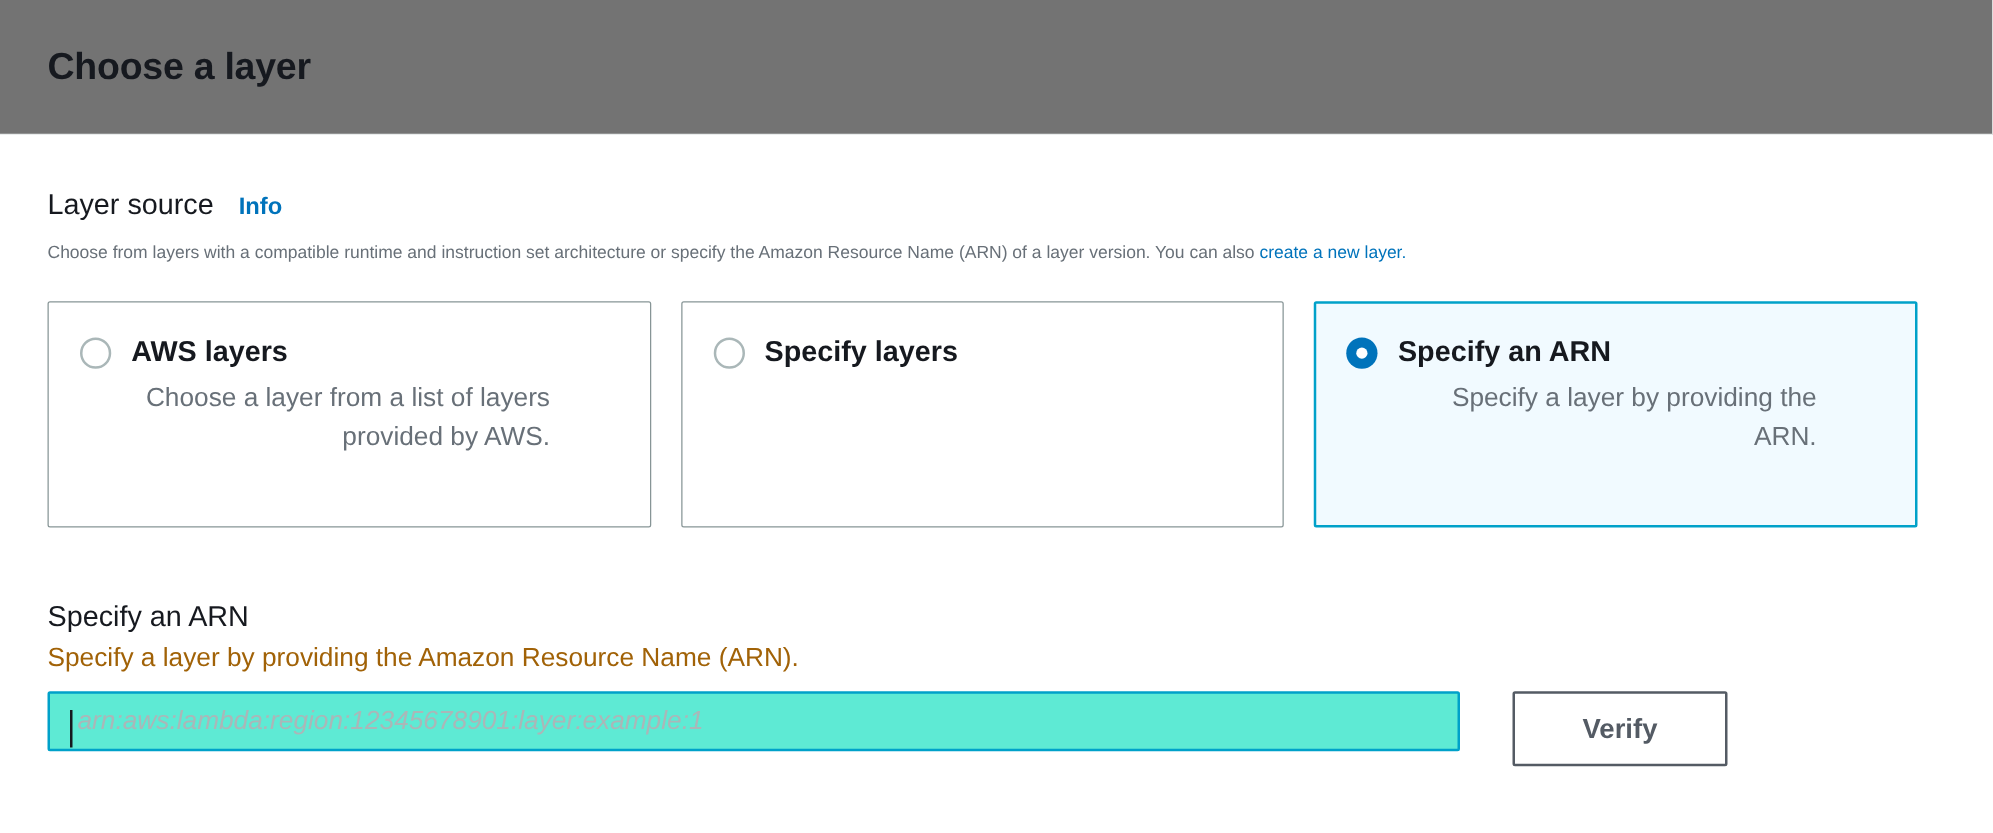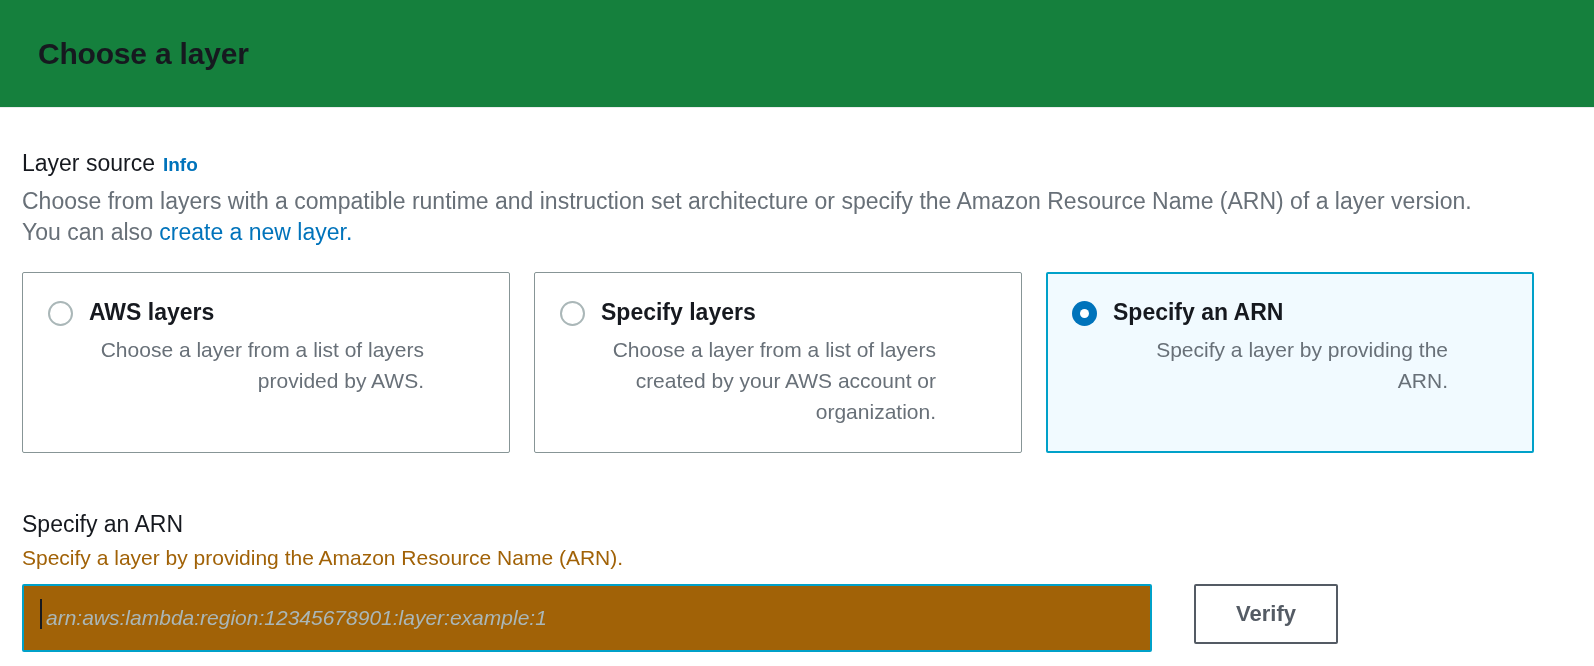--- a/index.html
+++ b/index.html
@@ -9,52 +9,52 @@
     font-family: "Liberation Sans", sans-serif;
     color: #16191f;
     overflow: hidden;
   }
   
   .panel-header {
     height: 108px;
     display: flex;
     align-items: center;
     padding: 0 38px;
-    background: #15803d;
+    background: #737373;
     border-bottom: 1px solid #eaeded;
   }
   .panel-header h1 {
     font-size: 30px;
     font-weight: 700;
     color: #16191f;
     letter-spacing: -0.2px;
   }
   
-  .content { padding: 0 60px 0 22px; }
+  .content { padding: 0 60px 0 38px; }
   .field-label-row {
     margin-top: 42px;
     display: flex;
     align-items: baseline;
   }
   .field-label {
     font-size: 23px;
     color: #16191f;
     font-weight: 400;
   }
   .info-link {
-    margin-left: 8px;
+    margin-left: 20px;
     font-size: 19px;
     font-weight: 700;
     color: #0073bb;
     text-decoration: none;
     cursor: pointer;
   }
   .field-desc {
     margin-top: 9px;
-    font-size: 23px;
+    font-size: 14px;
     line-height: 31px;
     color: #687078;
     max-width: 1470px;
   }
   .text-link {
     color: #0073bb;
     text-decoration: none;
     cursor: pointer;
   }
   
@@ -129,44 +129,44 @@
     color: #a16207;
   }
   .arn-row {
     margin-top: 14px;
     display: flex;
     align-items: flex-start;
   }
   .arn-input-wrap { position: relative; }
   .arn-input {
     width: 1130px;
-    height: 68px;
+    height: 48px;
     border: 2px solid #00a1c9;
     border-radius: 2px;
-    background: #a16207;
+    background: #5eead4;
     padding: 0 18px 0 22px;
     font-family: "Liberation Sans", sans-serif;
     font-size: 21px;
     color: #16191f;
     outline: none;
   }
   .arn-input::placeholder {
     color: #aab7b8;
     font-style: italic;
     opacity: 1;
   }
   .caret {
     position: absolute;
     left: 18px; top: 15px;
     width: 2px; height: 30px;
     background: #16191f;
   }
   .verify-btn {
     margin-left: 42px;
-    width: 144px;
+    width: 172px;
     height: 60px;
     background: #ffffff;
     border: 2px solid #545b64;
     border-radius: 2px;
     font-family: "Liberation Sans", sans-serif;
     font-size: 22px;
     font-weight: 700;
     color: #545b64;
     cursor: pointer;
   }
@@ -194,21 +194,20 @@
       <div class="tile-body">
         <div class="tile-title">AWS layers</div>
         <div class="tile-desc">Choose a layer from a list of layers provided by AWS.</div>
       </div>
     </div>
 
     <div class="tile" role="radio" aria-checked="false">
       <span class="radio"></span>
       <div class="tile-body">
         <div class="tile-title">Specify layers</div>
-        <div class="tile-desc">Choose a layer from a list of layers created by your AWS account or organization.</div>
       </div>
     </div>
 
     <div class="tile tile--selected" role="radio" aria-checked="true">
       <span class="radio radio--checked"></span>
       <div class="tile-body">
         <div class="tile-title">Specify an ARN</div>
         <div class="tile-desc">Specify a layer by providing the ARN.</div>
       </div>
     </div>

